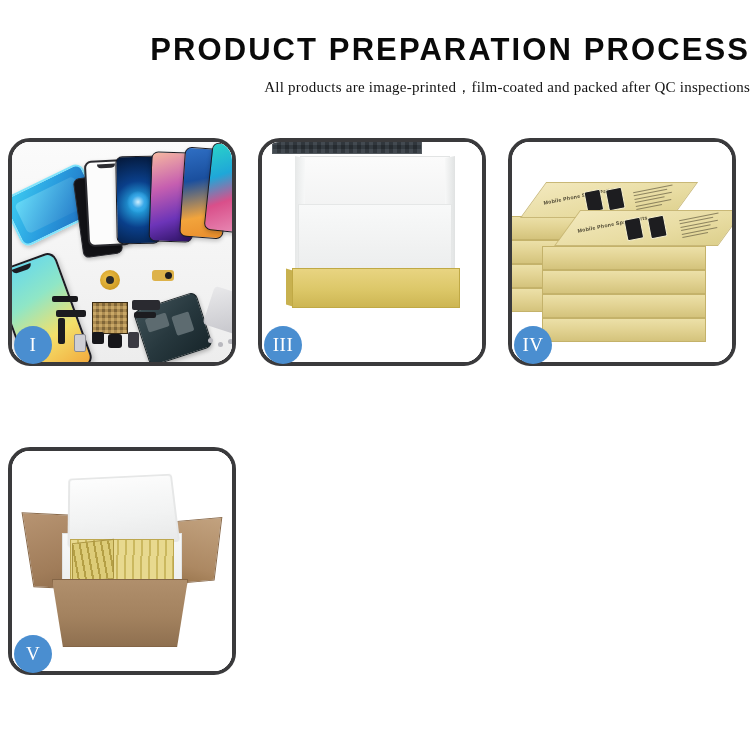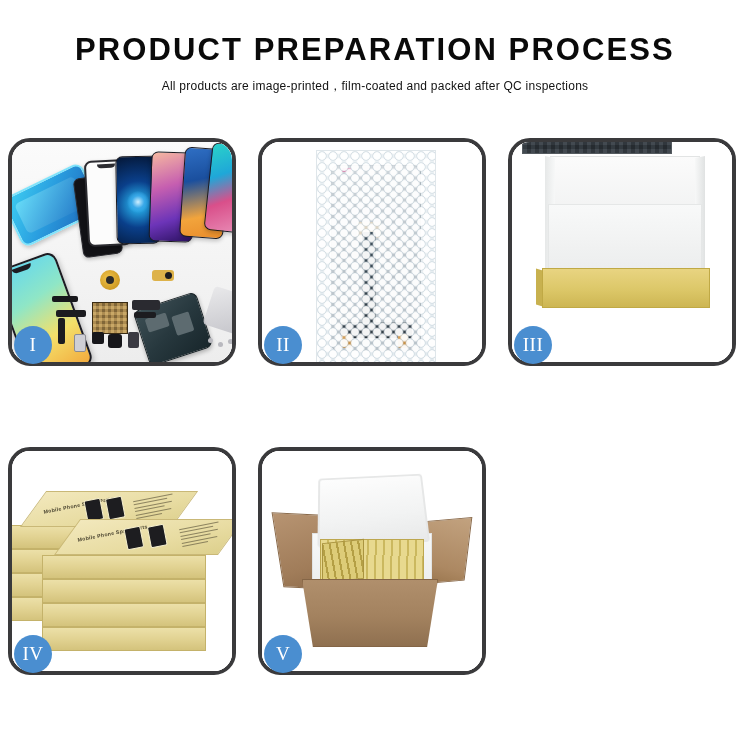--- a/index.html
+++ b/index.html
@@ -12,38 +12,38 @@
     height: 750px;
     overflow: hidden;
     font-family: "Liberation Sans", sans-serif;
     position: relative;
   }
 
   
   .header {
     width: 750px;
     padding-top: 34px;
-    text-align: center;
+    text-align: right;
   }
   .page-title {
     font-size: 31px;
     font-weight: bold;
     letter-spacing: 2.1px;
     color: #0a0a0a;
     line-height: 1.05;
     white-space: nowrap;
     font-family: "Liberation Sans", sans-serif;
   }
   .page-subtitle {
     margin-top: 11px;
-    font-size: 12px;
+    font-size: 15px;
     color: #121212;
     letter-spacing: 0.25px;
     white-space: nowrap;
-    font-family: Liberation Sans, sans-serif;
+    font-family: Liberation Serif, serif;
   }
 
   
   .grid {
     position: absolute;
     left: 8px;
     top: 138px;
     width: 734px;
     display: grid;
     grid-template-columns: repeat(3, 228px);
@@ -433,40 +433,20 @@
         <div class="part p-screws">
           <i style="left:0;top:0;"></i>
             <i style="left:10px;top:4px;"></i>
             <i style="left:20px;top:1px;"></i>
         </div>
       </div>
     </div>
     <div class="badge">I</div>
   </div>
 
-  <div class="panel">
-    <div class="panel-inner">
-      <div class="scene2">
-        <div class="bubblebag">
-          <div class="lcd">
-            <div class="pinkmark"></div>
-            <div class="lcd-screen"></div>
-            <div class="flexpad"></div>
-            <div class="flexchip"></div>
-            <div class="flexstrip"></div>
-            <div class="connector"></div>
-            <div class="gold-l"></div>
-            <div class="gold-r"></div>
-          </div>
-          <div class="bubbles"></div>
-        </div>
-      </div>
-    </div>
-    <div class="badge">II</div>
-  </div>
 
   <div class="panel">
     <div class="panel-inner">
       <div class="scene3">
         <div class="lid3"></div>
         <div class="lidfront3"></div>
 
         <div class="tray3-inner"></div>
         <div class="tray3-left"></div>
         <div class="tray3-right"></div>

